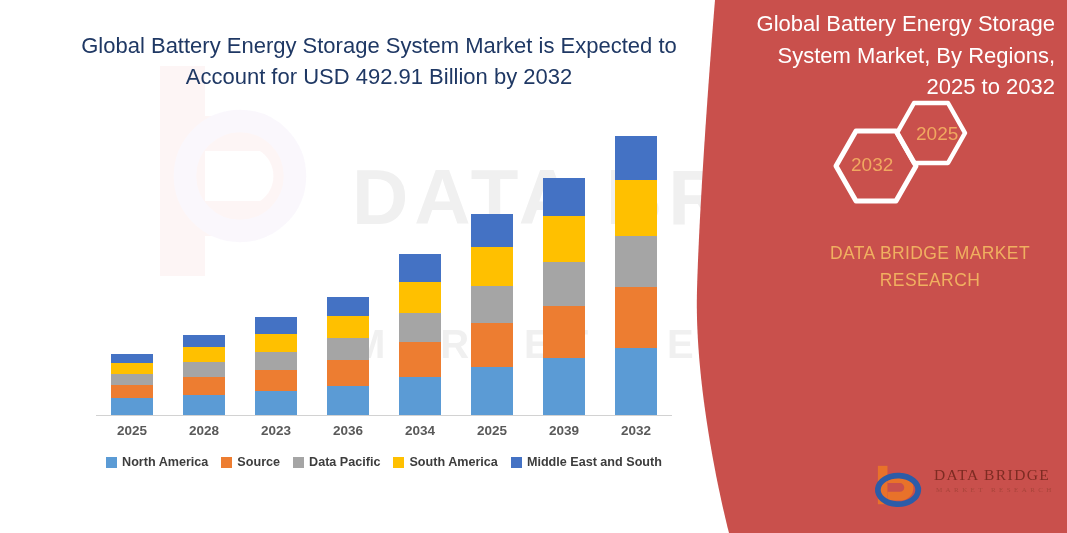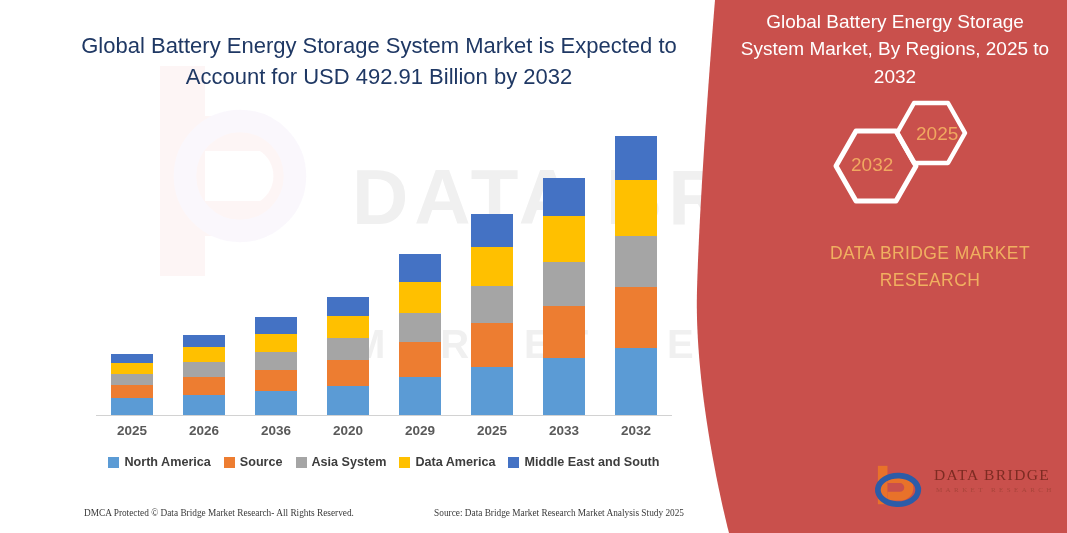--- a/index.html
+++ b/index.html
@@ -146,22 +146,22 @@
     position: absolute;
     right: 0; top: 0;
     width: 380px; height: 533px;
   }
   .red-panel svg { display: block; width: 380px; height: 533px; }
 
   .panel-title {
     position: absolute;
     left: 735px; top: 8px;
     width: 320px;
-    text-align: center;
-    font-size: 19px;
+    text-align: right;
+    font-size: 22px;
     line-height: 1.44;
     color: #ffffff;
     font-weight: 400;
   }
   .hexes {
     position: absolute;
     left: 818px; top: 95px;
     width: 200px; height: 120px;
   }
   .hex-label {
@@ -298,56 +298,52 @@
             <div class="seg" style="height: 56px; background: rgb(255, 192, 0);"></div>
             <div class="seg" style="height: 44px; background: rgb(68, 114, 196);"></div>
           </div>
         </div>
       </div>
     <div class="axis-line"></div>
   </div>
 
   <div class="xlabels" id="xlabels">
       <div class="xlabel">2025</div>
-      <div class="xlabel">2026</div>
+      <div class="xlabel">2028</div>
+      <div class="xlabel">2023</div>
       <div class="xlabel">2036</div>
-      <div class="xlabel">2020</div>
-      <div class="xlabel">2029</div>
+      <div class="xlabel">2034</div>
       <div class="xlabel">2025</div>
-      <div class="xlabel">2033</div>
+      <div class="xlabel">2039</div>
       <div class="xlabel">2032</div>
     </div>
 
   <div class="legend" id="legend">
       <div class="legend-item">
         <span class="legend-swatch" style="background: rgb(91, 155, 213);"></span>
         <span class="legend-label">North America</span>
       </div>
       <div class="legend-item">
         <span class="legend-swatch" style="background: rgb(237, 125, 49);"></span>
         <span class="legend-label">Source</span>
       </div>
       <div class="legend-item">
         <span class="legend-swatch" style="background: rgb(165, 165, 165);"></span>
-        <span class="legend-label">Asia System</span>
+        <span class="legend-label">Data Pacific</span>
       </div>
       <div class="legend-item">
         <span class="legend-swatch" style="background: rgb(255, 192, 0);"></span>
-        <span class="legend-label">Data America</span>
+        <span class="legend-label">South America</span>
       </div>
       <div class="legend-item">
         <span class="legend-swatch" style="background: rgb(68, 114, 196);"></span>
         <span class="legend-label">Middle East and South</span>
       </div>
     </div>
 
-  <div class="footer">
-    <div class="footer-text">DMCA Protected © Data Bridge Market Research-  All Rights Reserved.</div>
-    <div class="footer-text">Source: Data Bridge Market Research  Market Analysis Study 2025</div>
-  </div>
 
   <div class="red-panel">
     <svg viewBox="0 0 380 533" preserveAspectRatio="none">
       <path d="M28,0 L380,0 L380,533 L42,533 C42,533 7,400 10,290 C13,180 28,0 28,0 Z" fill="#C9504C"></path>
     </svg>
   </div>
 
   <div class="panel-title">Global Battery Energy Storage System Market, By Regions, 2025 to 2032</div>
 
   <div class="hexes">

